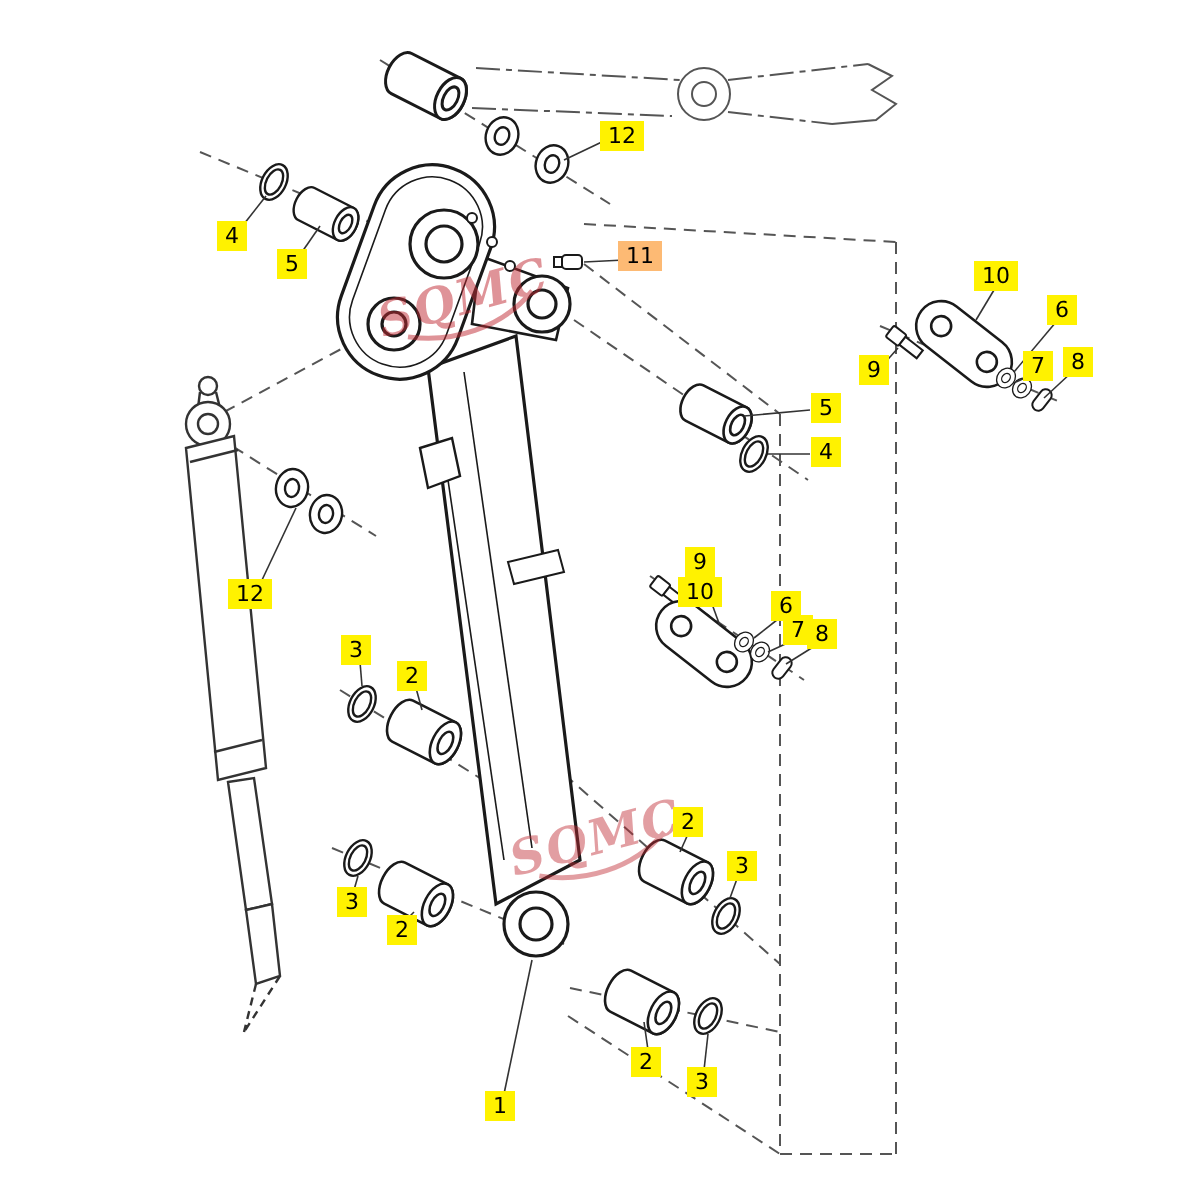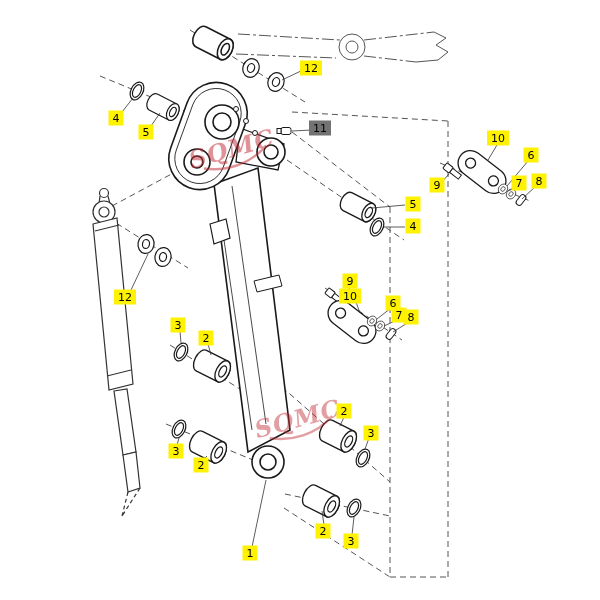--- a/index.html
+++ b/index.html
@@ -212,21 +212,21 @@
   <g transform="translate(298,420) rotate(-15)" opacity="0.45">
     <text class="wm-text" x="0" y="7" text-anchor="middle" fill="#c02a33">SQMC</text>
     <path d="M-32,10 C-12,19 14,19 34,5" stroke="#c02a33" stroke-width="2.5" fill="none"></path>
   </g>
 </svg>
 
 <div id="callout-layer">
       <div class="callout" style="left: 311px; top: 68px; background: rgb(255, 242, 0); color: rgb(0, 0, 0);">12</div>
       <div class="callout" style="left: 116px; top: 118px; background: rgb(255, 242, 0); color: rgb(0, 0, 0);">4</div>
       <div class="callout" style="left: 146px; top: 132px; background: rgb(255, 242, 0); color: rgb(0, 0, 0);">5</div>
-      <div class="callout" style="left: 320px; top: 128px; background: #737373; color: rgb(0, 0, 0);">11</div>
+      <div class="callout" style="left: 320px; top: 128px; background: #fdba74; color: rgb(0, 0, 0);">11</div>
       <div class="callout" style="left: 498px; top: 138px; background: rgb(255, 242, 0); color: rgb(0, 0, 0);">10</div>
       <div class="callout" style="left: 531px; top: 155px; background: rgb(255, 242, 0); color: rgb(0, 0, 0);">6</div>
       <div class="callout" style="left: 437px; top: 185px; background: rgb(255, 242, 0); color: rgb(0, 0, 0);">9</div>
       <div class="callout" style="left: 519px; top: 183px; background: rgb(255, 242, 0); color: rgb(0, 0, 0);">7</div>
       <div class="callout" style="left: 539px; top: 181px; background: rgb(255, 242, 0); color: rgb(0, 0, 0);">8</div>
       <div class="callout" style="left: 413px; top: 204px; background: rgb(255, 242, 0); color: rgb(0, 0, 0);">5</div>
       <div class="callout" style="left: 413px; top: 226px; background: rgb(255, 242, 0); color: rgb(0, 0, 0);">4</div>
       <div class="callout" style="left: 125px; top: 297px; background: rgb(255, 242, 0); color: rgb(0, 0, 0);">12</div>
       <div class="callout" style="left: 350px; top: 281px; background: rgb(255, 242, 0); color: rgb(0, 0, 0);">9</div>
       <div class="callout" style="left: 350px; top: 296px; background: rgb(255, 242, 0); color: rgb(0, 0, 0);">10</div>

